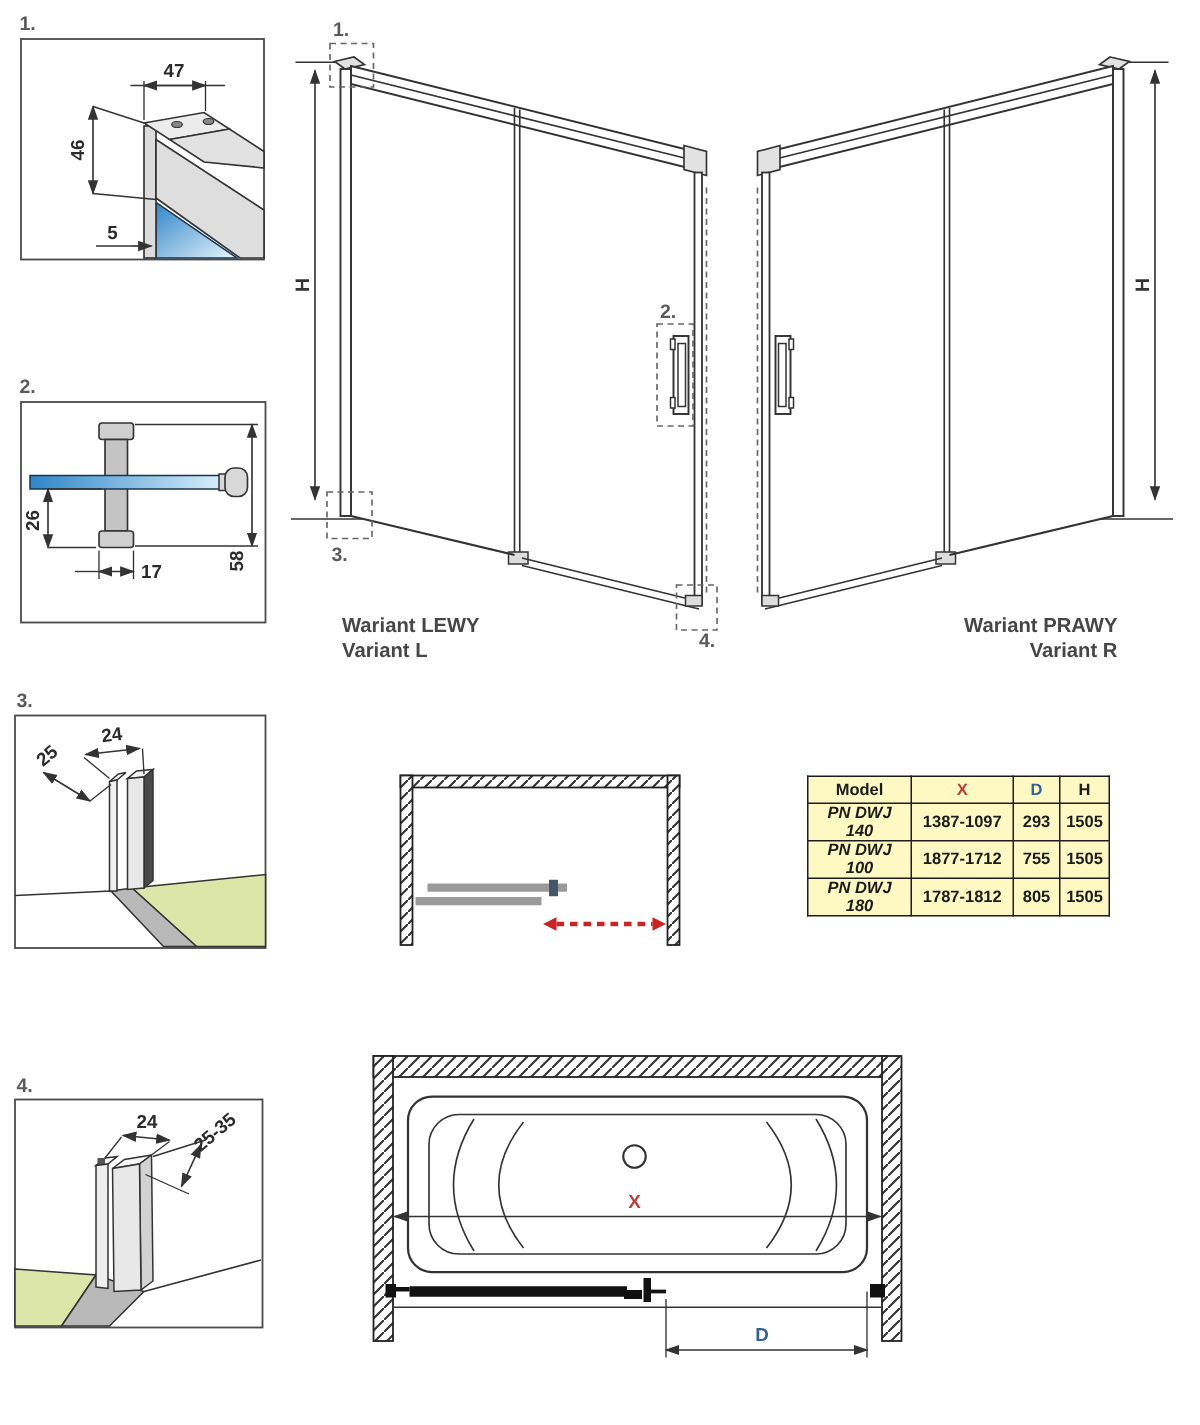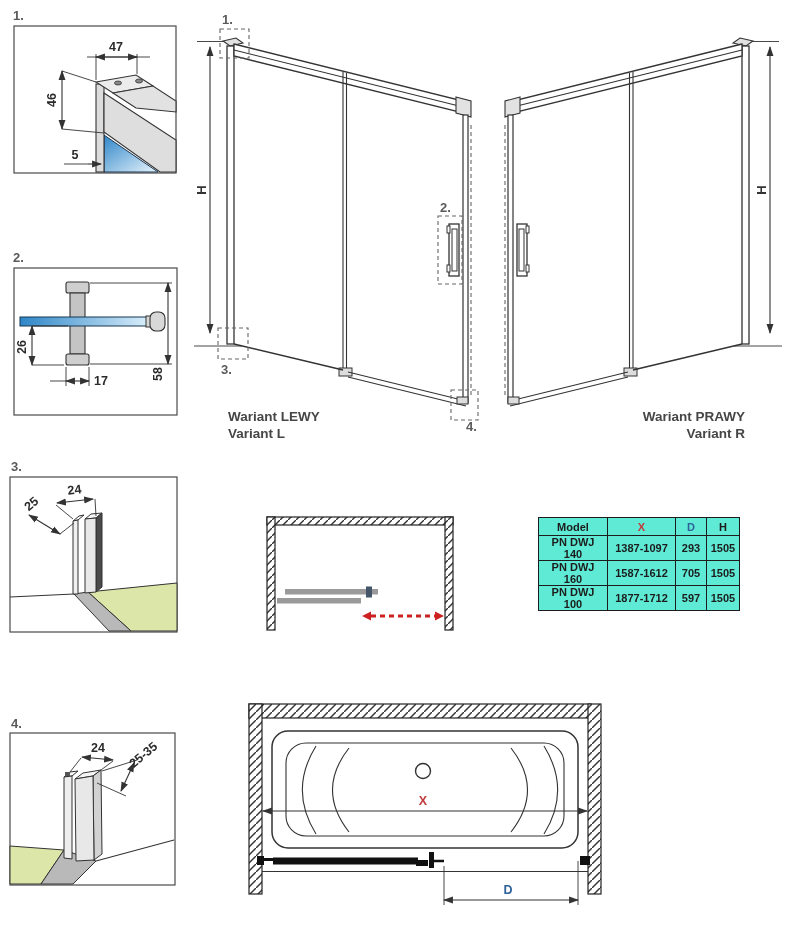--- a/index.html
+++ b/index.html
@@ -12,29 +12,29 @@
   .variant{font:bold 13.5px "Liberation Sans",sans-serif;fill:#464646;}
   .hlab{font:bold 13px "Liberation Sans",sans-serif;fill:#333;}
   .xred{fill:#c23b3b;}
   .dblue{fill:#2f6298;}
   .dl{stroke:#333;stroke-width:1.1;fill:none;}
   .xl{stroke:#333;stroke-width:0.9;fill:none;}
   .fr{stroke:#333;stroke-width:1.4;fill:none;}
   .fr2{stroke:#333;stroke-width:1.1;fill:none;}
   .dash{stroke:#666;stroke-width:1.1;fill:none;stroke-dasharray:4 3;}
   
-  .size-table{position:absolute;left:538px;top:517px;border-collapse:collapse;background:#5eead4;
+  .size-table{position:absolute;left:538px;top:517px;border-collapse:collapse;background:#fef9c3;
       font:bold 11px "Liberation Sans",sans-serif;color:#1c1c1c;table-layout:fixed;}
   .size-table th,.size-table td{border:1.6px solid #1c1c1c;text-align:center;vertical-align:middle;
       height:17px;padding:0 2px;}
   .size-table .c-model{width:69px;}
   .size-table .c-x{width:68px;}
   .size-table .c-d{width:31px;}
   .size-table .c-h{width:33px;}
-  .size-table .model-cell{font-weight:bold;}
+  .size-table .model-cell{font-style:italic;font-weight:bold;}
   .size-table th.h-x{color:#c23b3b;}
   .size-table th.h-d{color:#2f6298;}
 </style>
 </head>
 <body>
 
 <div id="stage">
 
 <svg id="drawing" width="800" height="950" viewBox="0 0 800 950">
   <defs>
@@ -298,27 +298,27 @@
     </tr>
   </thead>
   <tbody>
     <tr>
       <td class="model-cell">PN DWJ 140</td>
       <td>1387-1097</td>
       <td>293</td>
       <td>1505</td>
     </tr>
     <tr>
-      <td class="model-cell">PN DWJ 160</td>
-      <td>1587-1612</td>
-      <td>705</td>
+      <td class="model-cell">PN DWJ 100</td>
+      <td>1877-1712</td>
+      <td>755</td>
       <td>1505</td>
     </tr>
     <tr>
-      <td class="model-cell">PN DWJ 100</td>
-      <td>1877-1712</td>
-      <td>597</td>
+      <td class="model-cell">PN DWJ 180</td>
+      <td>1787-1812</td>
+      <td>805</td>
       <td>1505</td>
     </tr>
   </tbody>
 </table>
 
 </div>
 
 </body></html>

